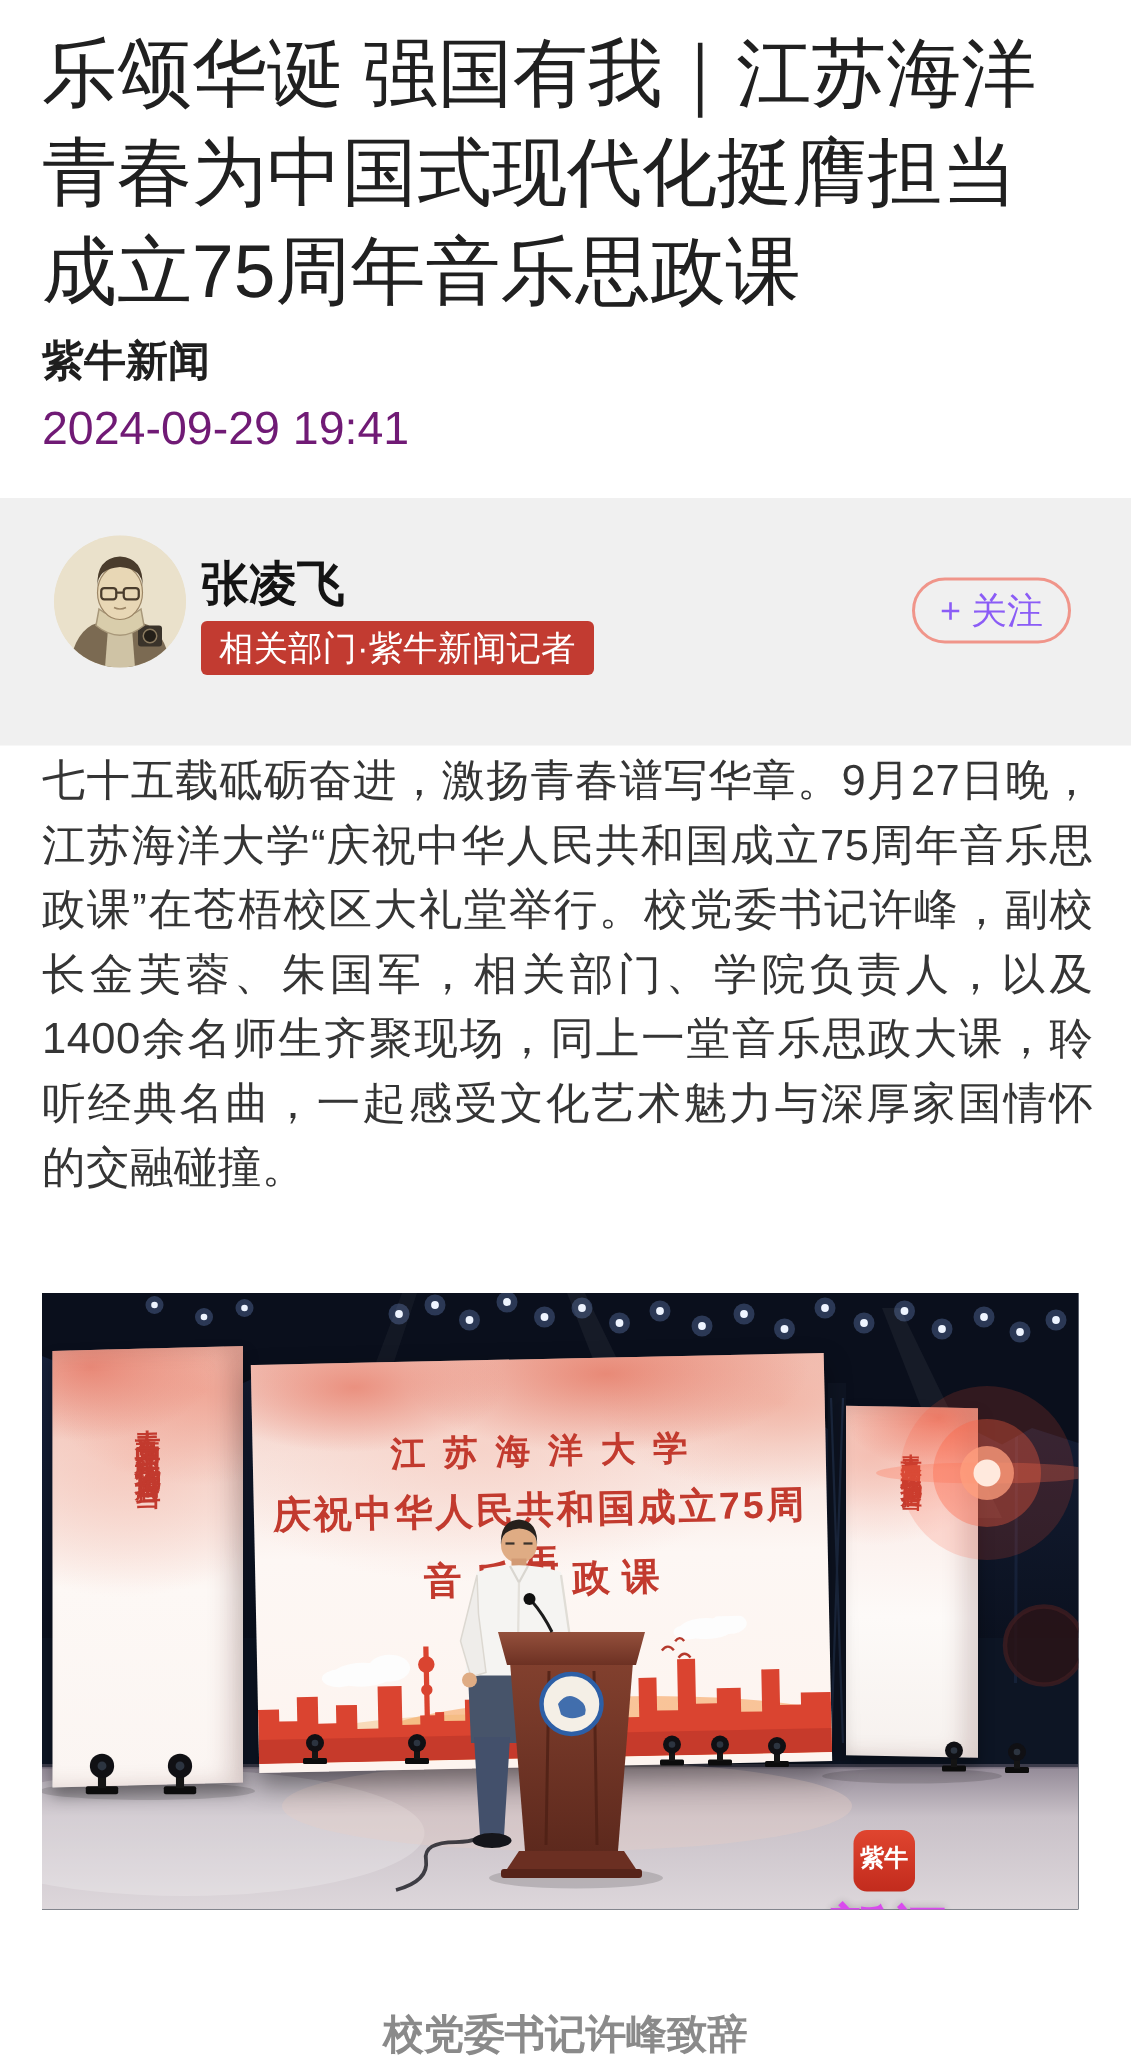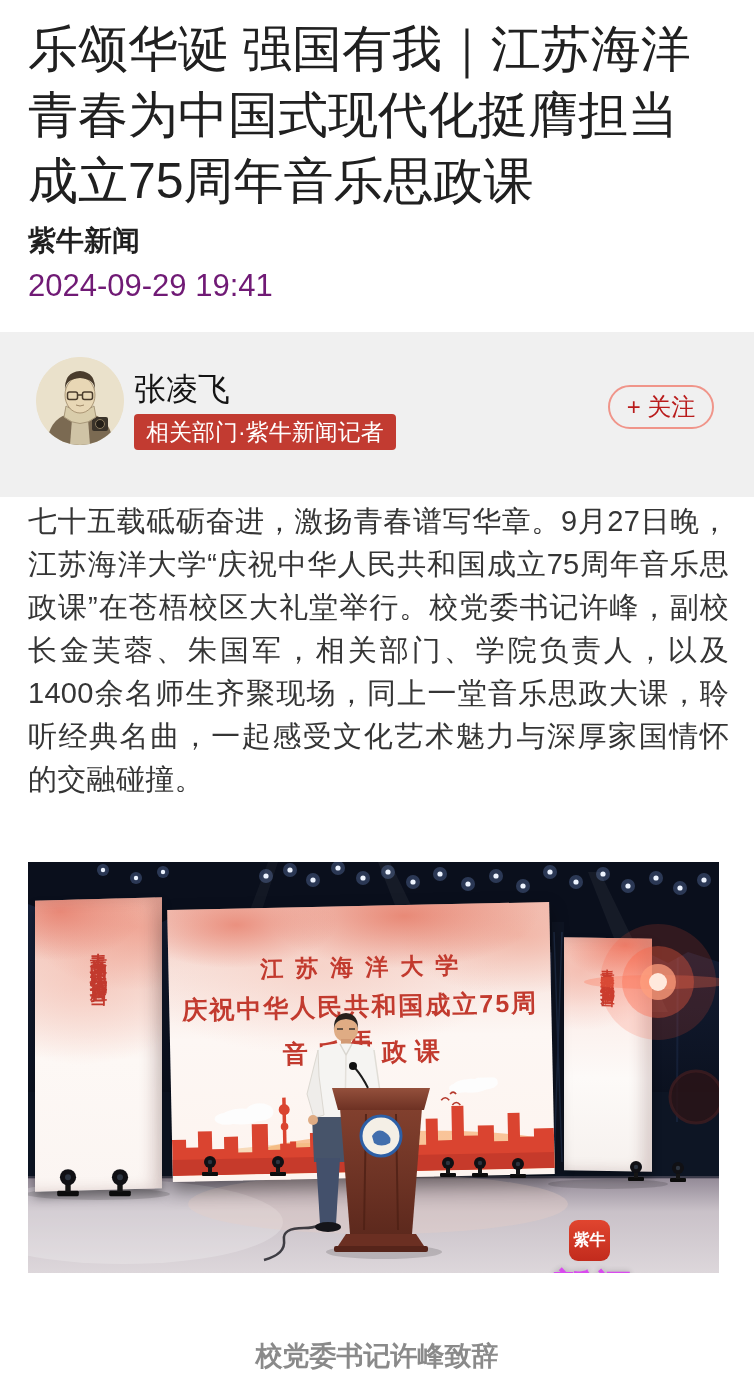--- a/index.html
+++ b/index.html
@@ -17,25 +17,25 @@
   .source { position:absolute; left:28px; top:222px; font-size:28px; font-weight:700; color:#1f1f1f; }
   .time   { position:absolute; left:28px; top:268px; font-size:31px; color:#701a75; }
 
   
   .band { position:absolute; left:0; top:332px; width:754px; height:165px; background:#f0f0f0; }
   .avatar { position:absolute; left:36px; top:25px; width:88px; height:88px; border-radius:50%;
     overflow:hidden; background:#eae1cb; cursor:pointer; }
   .vbadge { position:absolute; left:84px; top:84px; width:28px; height:28px; border-radius:50%;
     background:#e23e32; color:#fff; font-family:"Liberation Serif","DejaVu Serif",serif;
     font-size:18px; font-weight:700; display:flex; align-items:center; justify-content:center; }
-  .a-name { position:absolute; left:134px; top:36px; font-size:32px; font-weight:400; color:#141414; cursor:pointer; }
+  .a-name { position:absolute; left:134px; top:36px; font-size:32px; font-weight:700; color:#141414; cursor:pointer; }
   .a-tag  { position:absolute; left:134px; top:82px; height:36px; line-height:36px; padding:0 12px;
     background:#c23b31; color:#fff; font-size:23px; border-radius:4px; }
   .follow { position:absolute; left:608px; top:53px; width:106px; height:44px; border-radius:22px;
-    border:2px solid #f0958a; color:#b91c1c; font-size:24px; background:transparent;
+    border:2px solid #f0958a; color:#8b5cf6; font-size:24px; background:transparent;
     display:flex; align-items:center; justify-content:center; cursor:pointer; }
 
   
   .para { position:absolute; left:28px; top:500px; width:701px; font-size:29px; line-height:43px;
     color:#353535; text-align:justify; letter-spacing:.3px; }
 
   
   .photo { position:absolute; left:28px; top:862px; width:691px; height:411px;
     background:#0d1524; overflow:hidden; cursor:pointer; }
   .photo svg.layer { position:absolute; left:0; top:0; }

